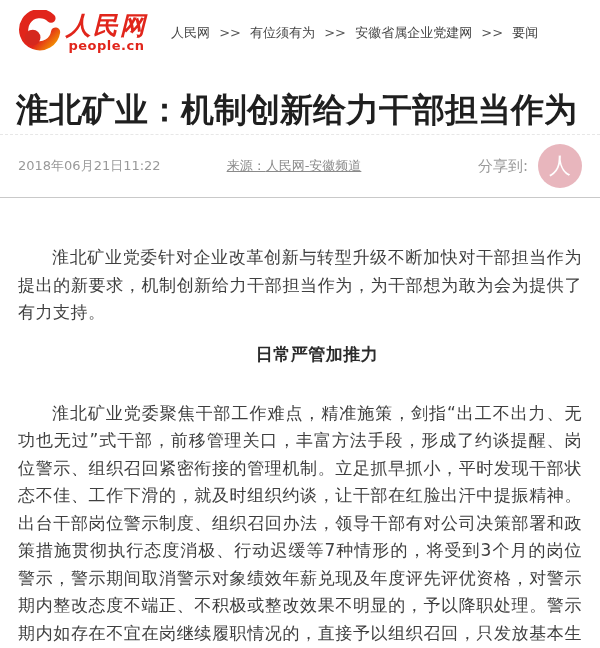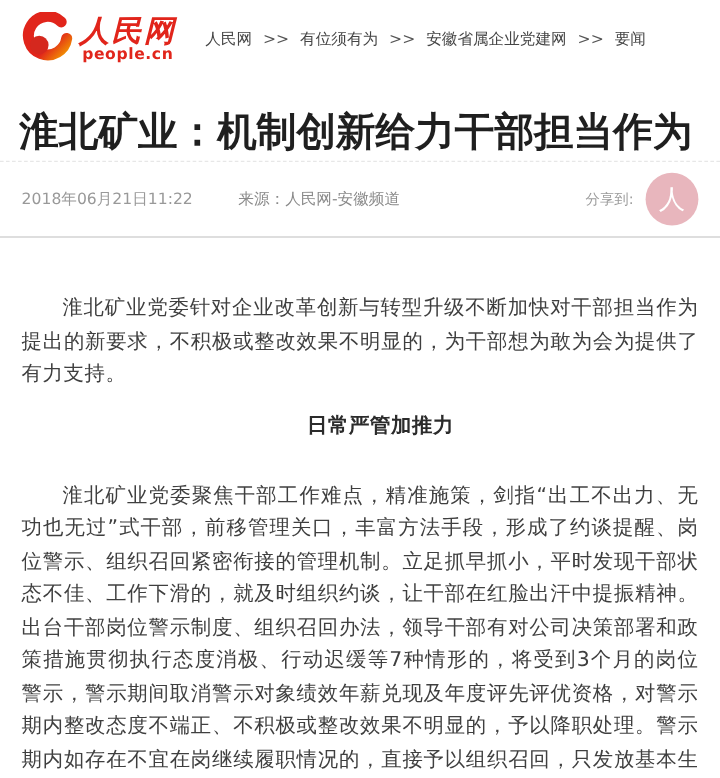--- a/index.html
+++ b/index.html
@@ -40,25 +40,26 @@
   }
 
   
   .meta-row {
     margin: 4px 0 0 0;
     padding: 9px 18px;
     border-top: 1px dashed #e7e7e7;
     border-bottom: 1px solid #c9c9c9;
     display: flex; align-items: center;
     height: 64px;
+    gap: 28px;
   }
   .meta-date { font-size: 13px; color: #999; }
-  .meta-source { font-size: 13px; color: #8a8a8a; margin-left: 38px; }
+  .meta-source { font-size: 13px; color: #8a8a8a; margin-left: 38px; text-decoration: underline; }
   .share-area { margin-left: auto; display: flex; align-items: center; }
-  .share-label { font-size: 12px; color: #9b9b9b; margin-right: 10px; }
+  .share-label { font-size: 15px; color: #9b9b9b; margin-right: 10px; }
   .share-circle {
     width: 44px; height: 44px; border-radius: 50%;
     background: #e8b6bd; color: #ffffff;
     display: flex; align-items: center; justify-content: center;
     font-size: 22px; font-family: "DejaVu Serif", serif;
     cursor: pointer; text-decoration: none;
   }
 
   
   .article-body { padding: 46px 18px 0 18px; }
@@ -117,19 +118,19 @@
       <span class="meta-source"><span>来源：</span><span>人民网-安徽频道</span></span>
       <span class="share-area">
         <span class="share-label">分享到:</span>
         <a class="share-circle">
           <span>人</span>
         </a>
       </span>
     </div>
 
     <article class="article-body">
-      <p>淮北矿业党委针对企业改革创新与转型升级不断加快对干部担当作为提出的新要求，不积极或整改效果不明显的，为干部想为敢为会为提供了有力支持。</p>
+      <p>淮北矿业党委针对企业改革创新与转型升级不断加快对干部担当作为提出的新要求，机制创新给力干部担当作为，为干部想为敢为会为提供了有力支持。</p>
       <h3 class="section-subheading">日常严管加推力</h3>
       <p>淮北矿业党委聚焦干部工作难点，精准施策，剑指“出工不出力、无功也无过”式干部，前移管理关口，丰富方法手段，形成了约谈提醒、岗位警示、组织召回紧密衔接的管理机制。立足抓早抓小，平时发现干部状态不佳、工作下滑的，就及时组织约谈，让干部在红脸出汗中提振精神。出台干部岗位警示制度、组织召回办法，领导干部有对公司决策部署和政策措施贯彻执行态度消极、行动迟缓等7种情形的，将受到3个月的岗位警示，警示期间取消警示对象绩效年薪兑现及年度评先评优资格，对警示期内整改态度不端正、不积极或整改效果不明显的，予以降职处理。警示期内如存在不宜在岗继续履职情况的，直接予以组织召回，只发放基本生活费，让干部坐到“冷板凳”上深刻反省检讨。近两年，先后有9名领导干部被召回，经过“回炉”后均表示“有为才有位、有位须有为”，更加珍惜岗位。</p>
     </article>
   </main>
 
 </div>
 
 </body></html>

